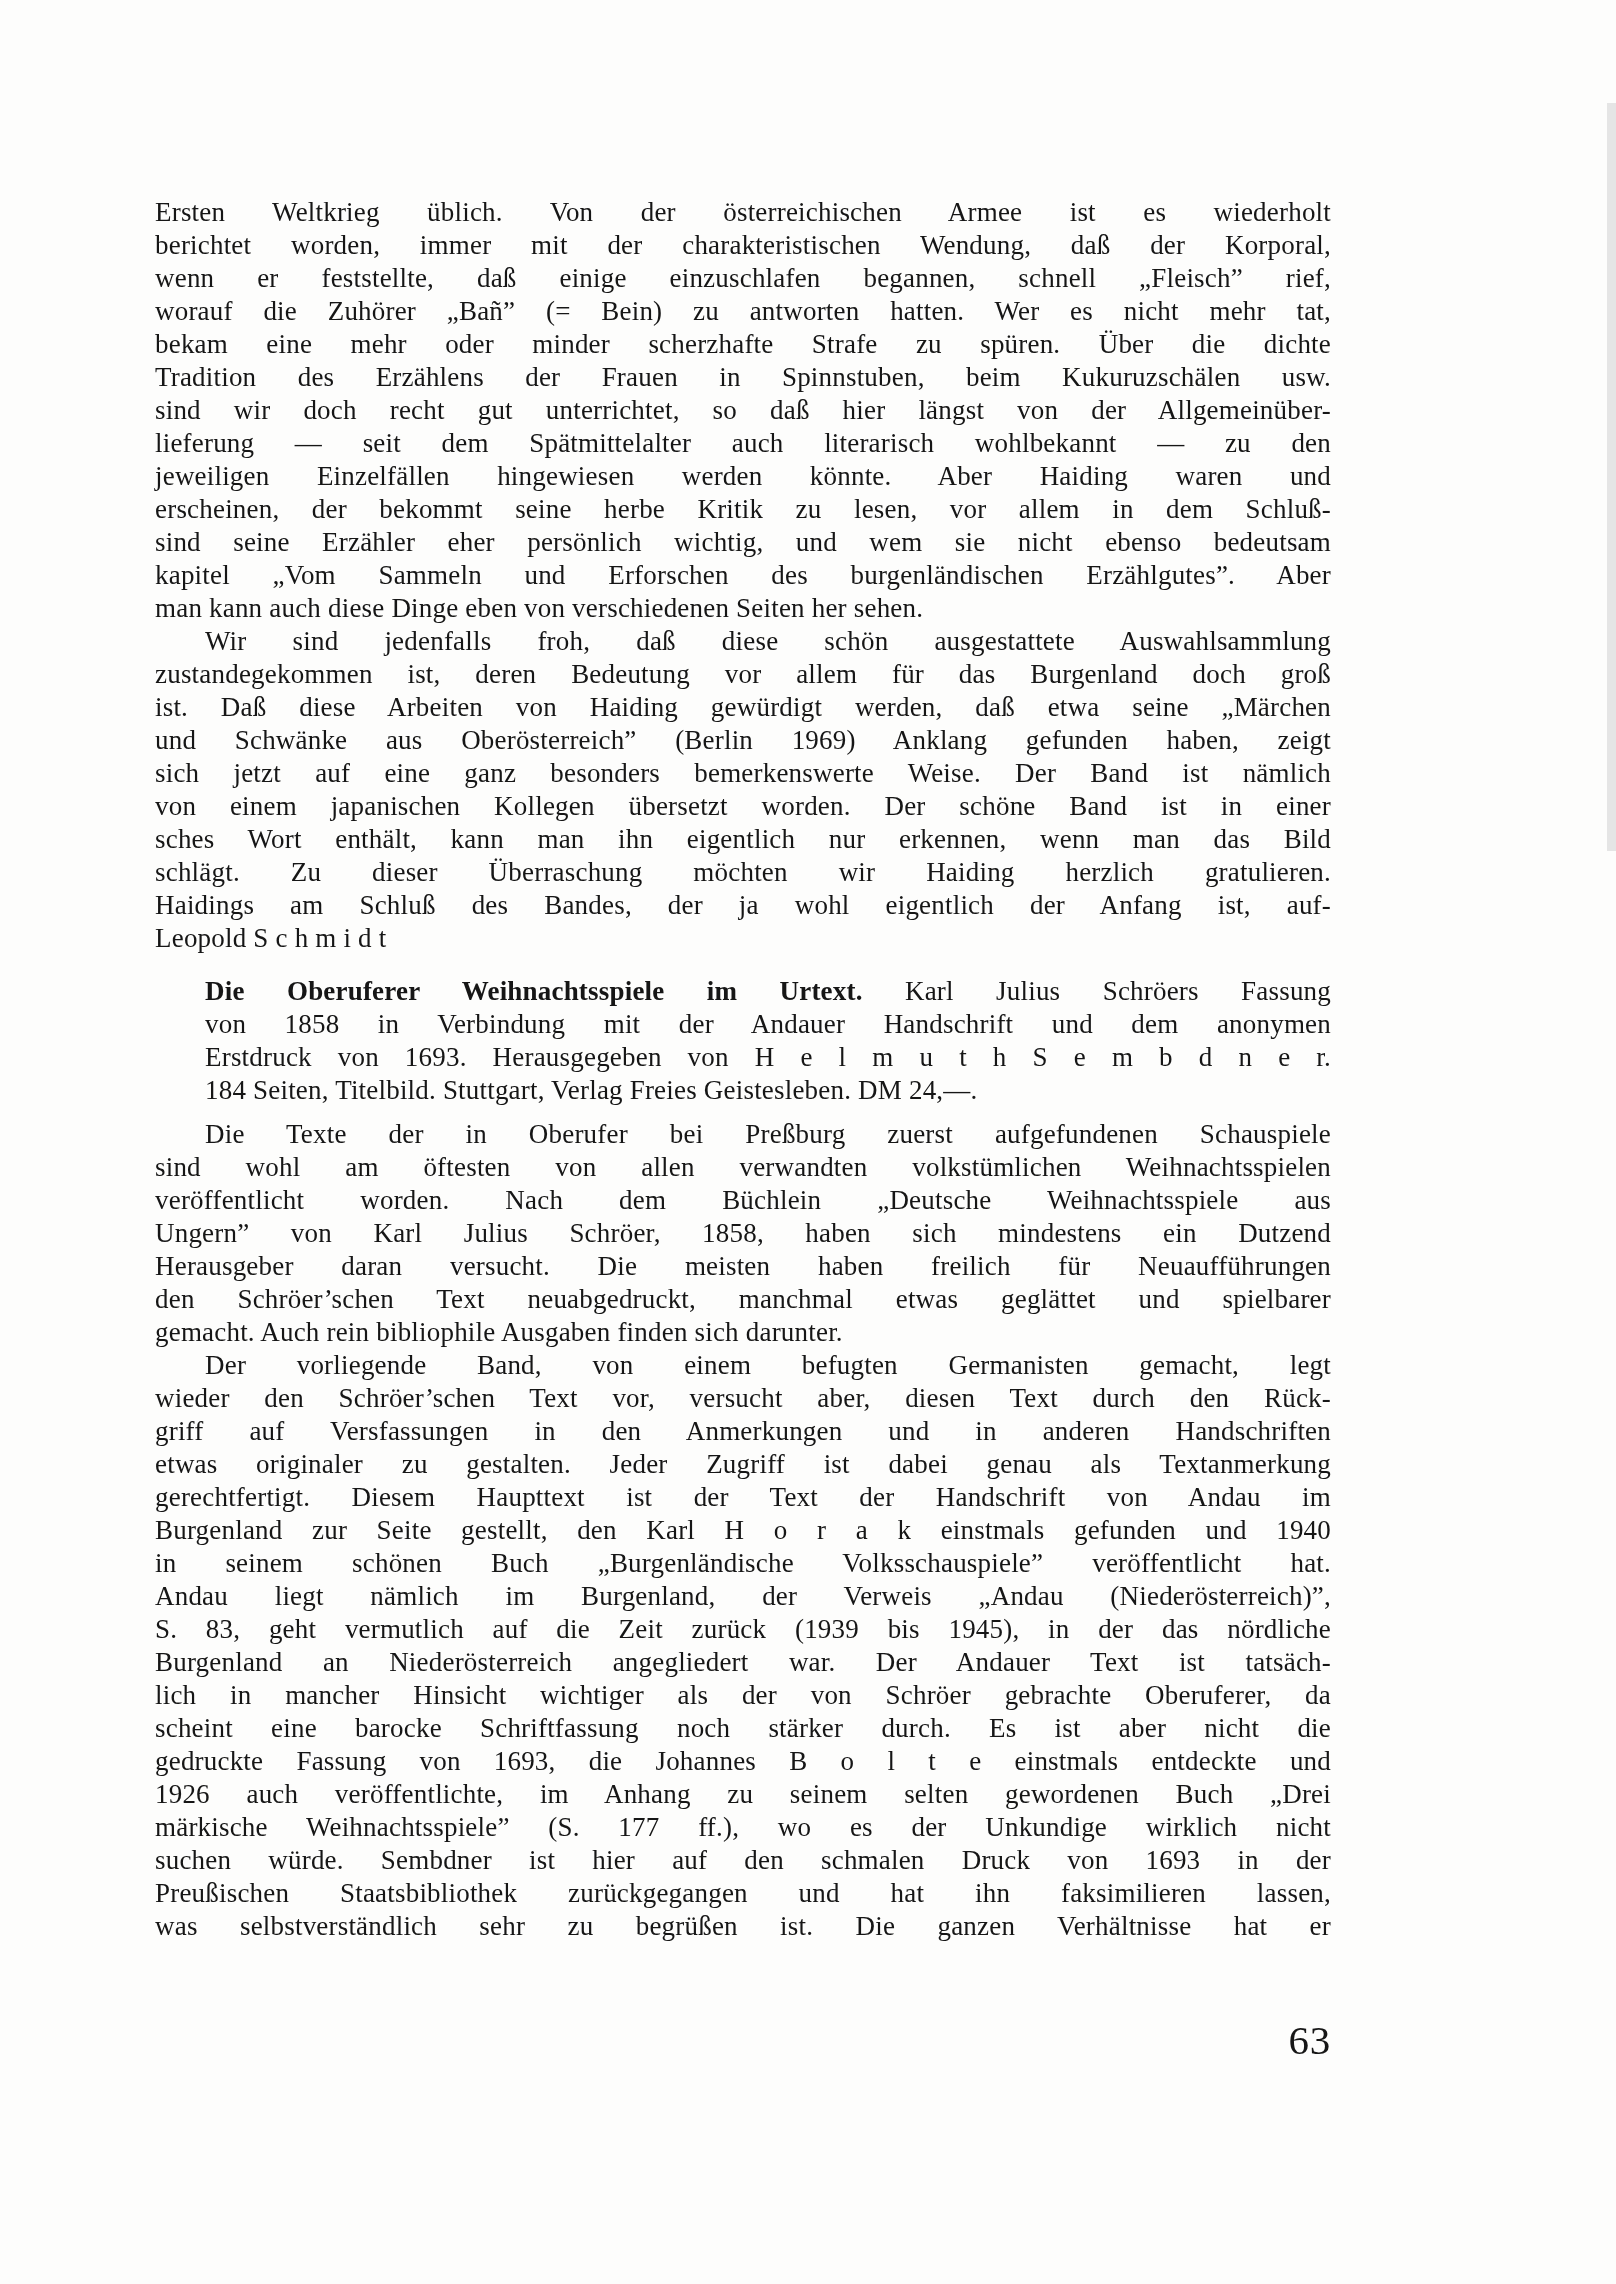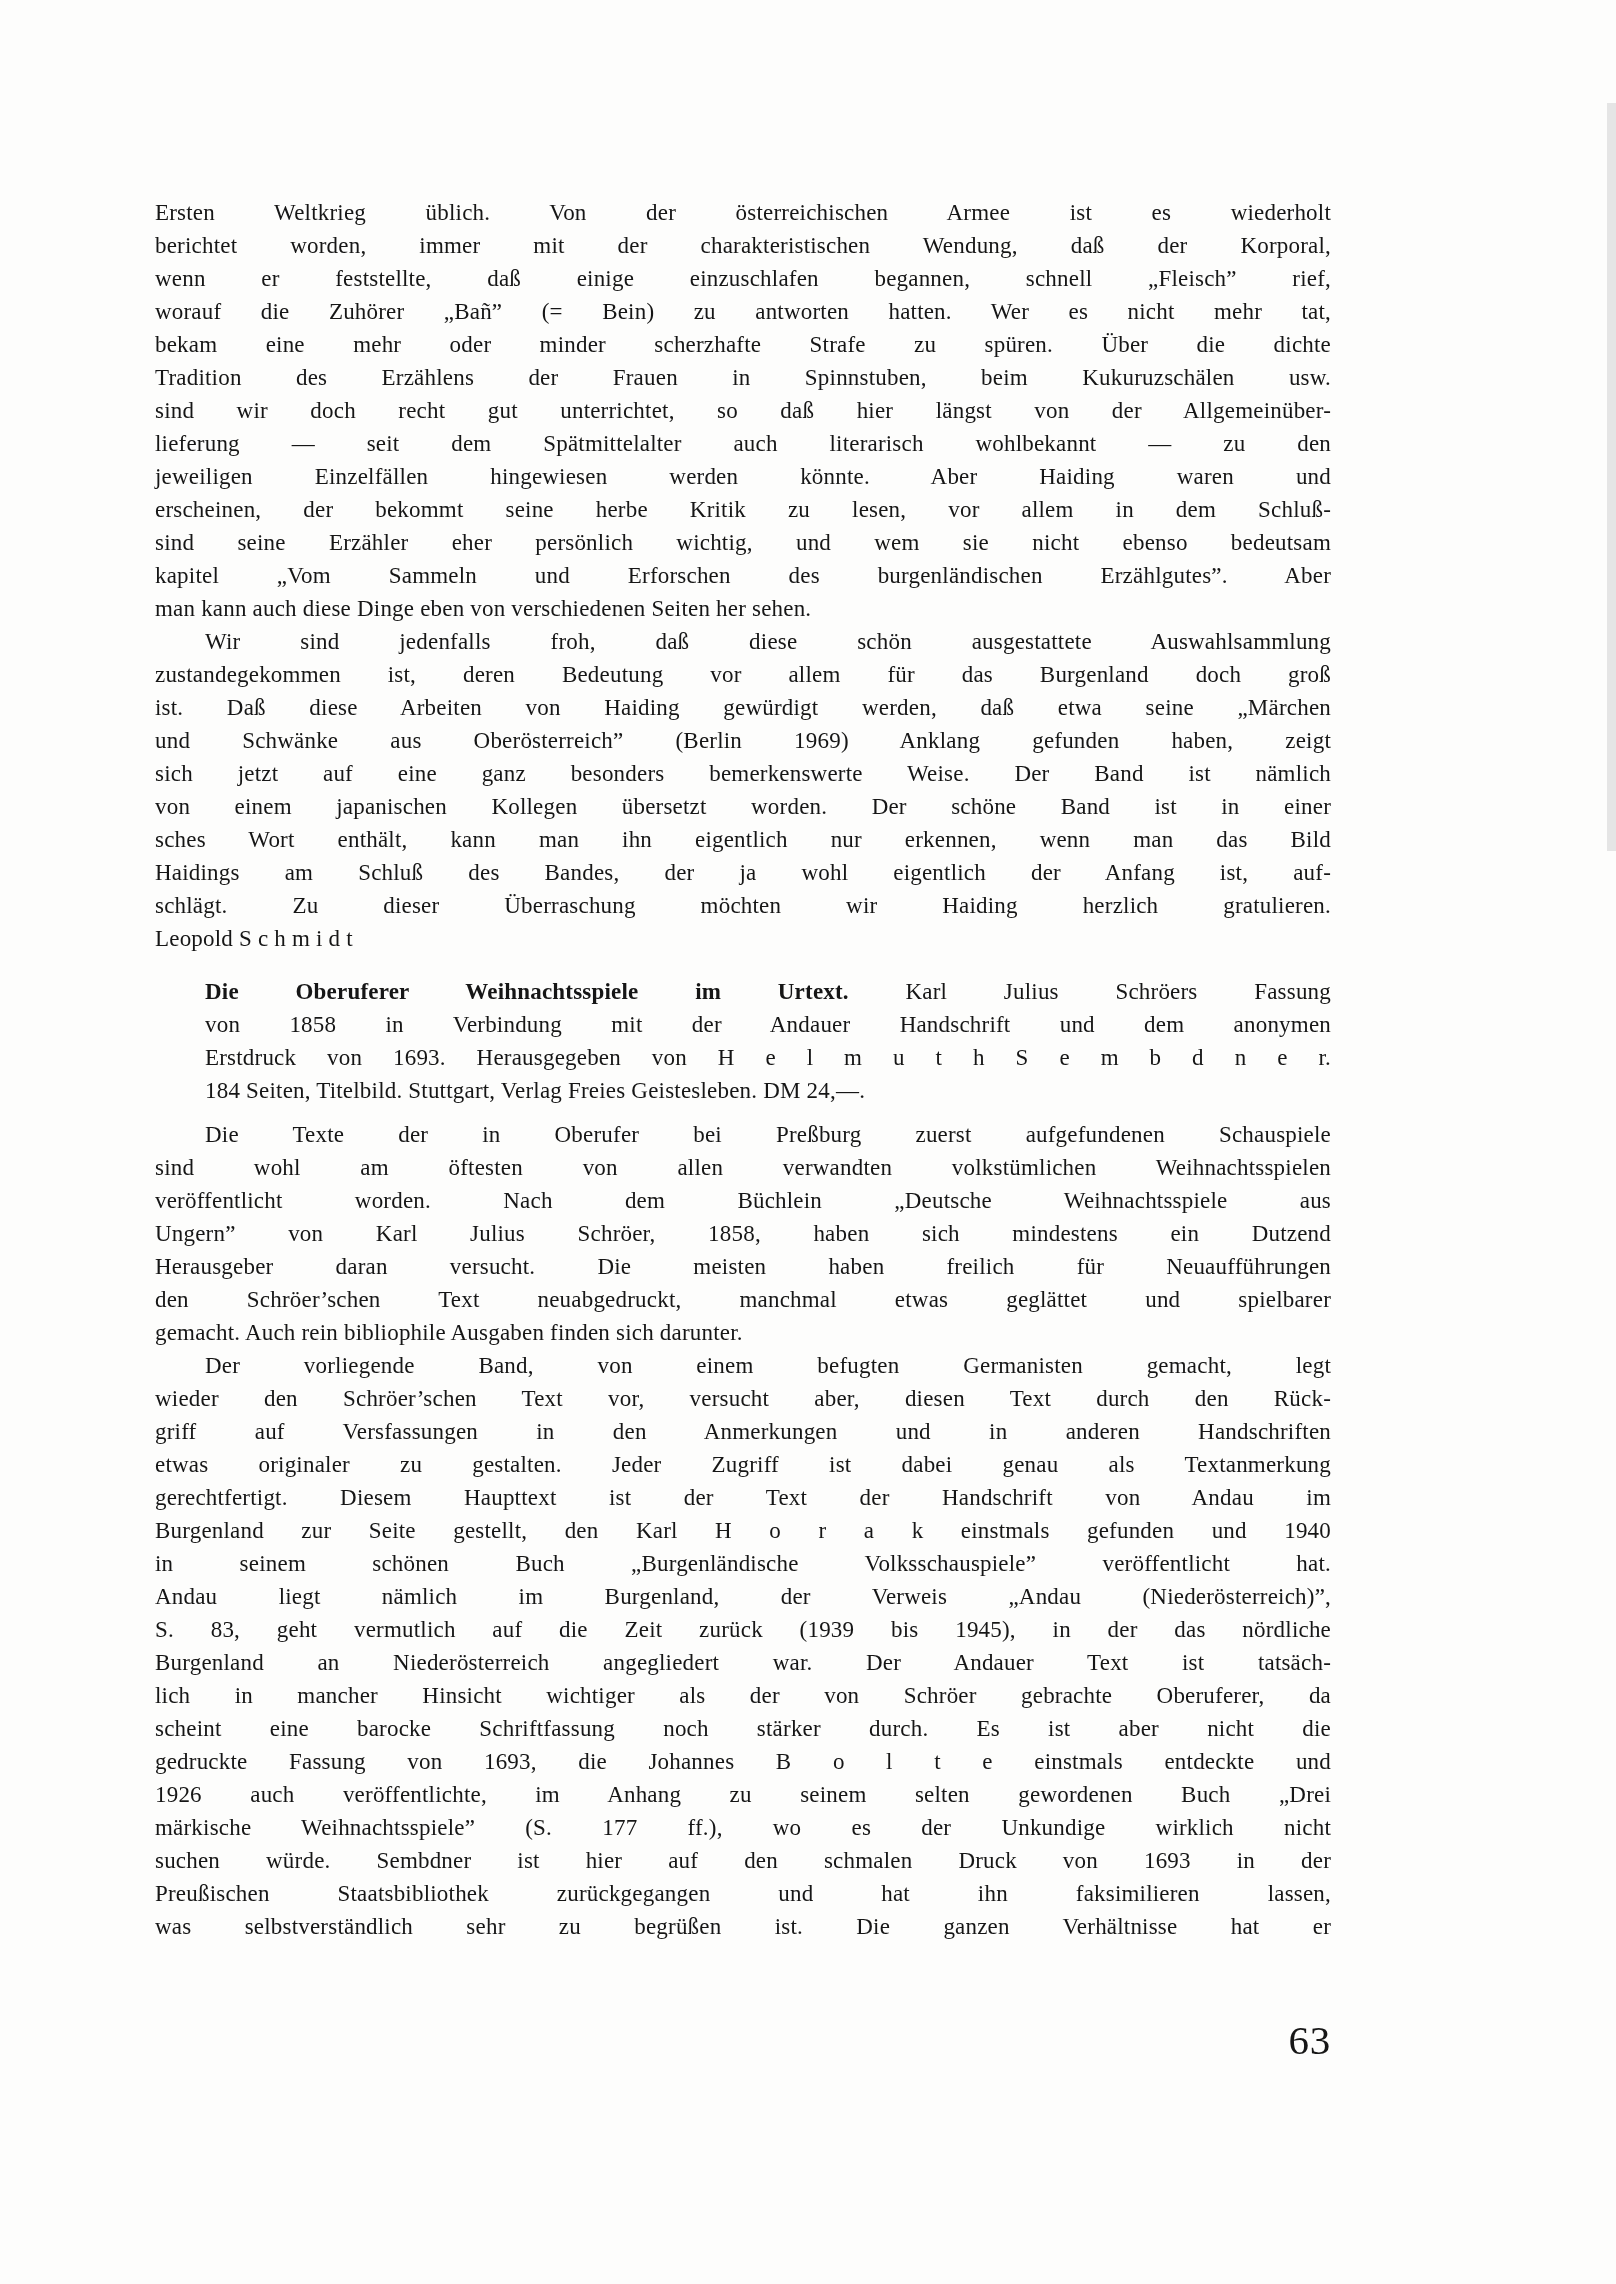--- a/index.html
+++ b/index.html
@@ -15,21 +15,21 @@
     position:absolute;
     right:0; top:103px;
     width:9px; height:748px;
     background:#d9d9d9;
     opacity:.65;
   }
   .text-column{
     position:absolute;
     left:155px; top:196px;
     width:1176px;
-    font-size:23px;
+    font-size:27px;
     line-height:33px;
     letter-spacing:0.2px;
   }
   .line{
     text-align:justify;
     text-align-last:justify;
   }
   .line.left-last{
     text-align-last:left;
   }
@@ -77,22 +77,22 @@
         <div class="line left-last">man kann auch diese Dinge eben von verschiedenen Seiten her sehen.</div>
       </div>
       <div class="block-paragraph">
         <div class="line indent">Wir sind jedenfalls froh, daß diese schön ausgestattete Auswahlsammlung</div>
         <div class="line">zustandegekommen ist, deren Bedeutung vor allem für das Burgenland doch groß</div>
         <div class="line">ist. Daß diese Arbeiten von Haiding gewürdigt werden, daß etwa seine „Märchen</div>
         <div class="line">und Schwänke aus Oberösterreich” (Berlin 1969) Anklang gefunden haben, zeigt</div>
         <div class="line">sich jetzt auf eine ganz besonders bemerkenswerte Weise. Der Band ist nämlich</div>
         <div class="line">von einem japanischen Kollegen übersetzt worden. Der schöne Band ist in einer</div>
         <div class="line">sches Wort enthält, kann man ihn eigentlich nur erkennen, wenn man das Bild</div>
+        <div class="line">schlägt. Zu dieser Überraschung möchten wir Haiding herzlich gratulieren.</div>
         <div class="line">Haidings am Schluß des Bandes, der ja wohl eigentlich der Anfang ist, auf-</div>
-        <div class="line">schlägt. Zu dieser Überraschung möchten wir Haiding herzlich gratulieren.</div>
       </div>
       <div class="line block-signature left-last">Leopold S c h m i d t</div>
       <div class="block-review-header">
         <div class="line"><span class="bold-seg">Die Oberuferer Weihnachtsspiele im Urtext.</span><span> Karl Julius Schröers Fassung</span></div>
         <div class="line">von 1858 in Verbindung mit der Andauer Handschrift und dem anonymen</div>
         <div class="line">Erstdruck von 1693. Herausgegeben von H e l m u t h S e m b d n e r.</div>
         <div class="line left-last">184 Seiten, Titelbild. Stuttgart, Verlag Freies Geistesleben. DM 24,—.</div>
       </div>
       <div class="block-paragraph">
         <div class="line indent">Die Texte der in Oberufer bei Preßburg zuerst aufgefundenen Schauspiele</div>

